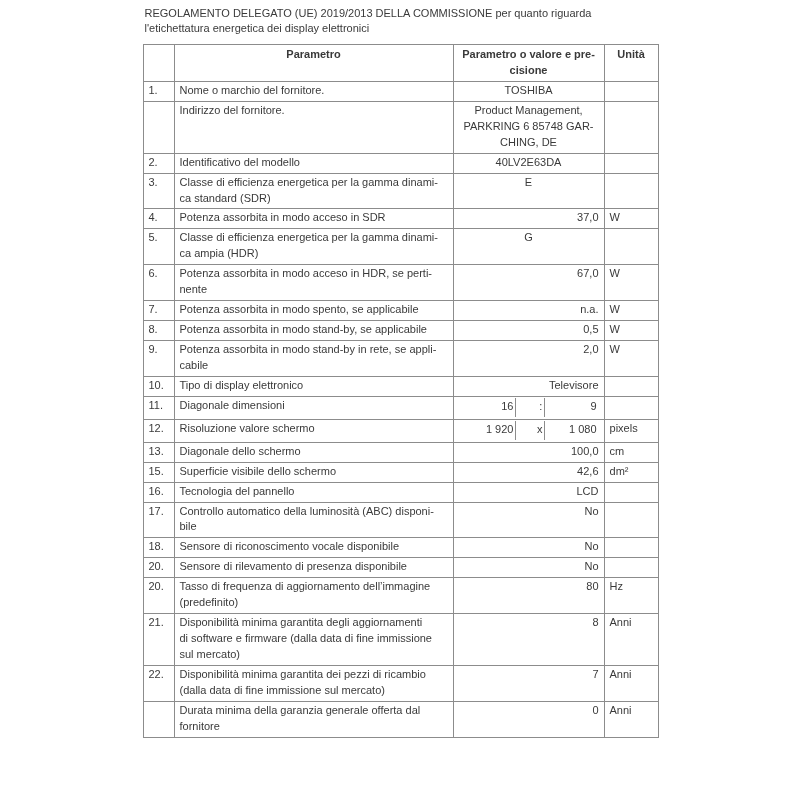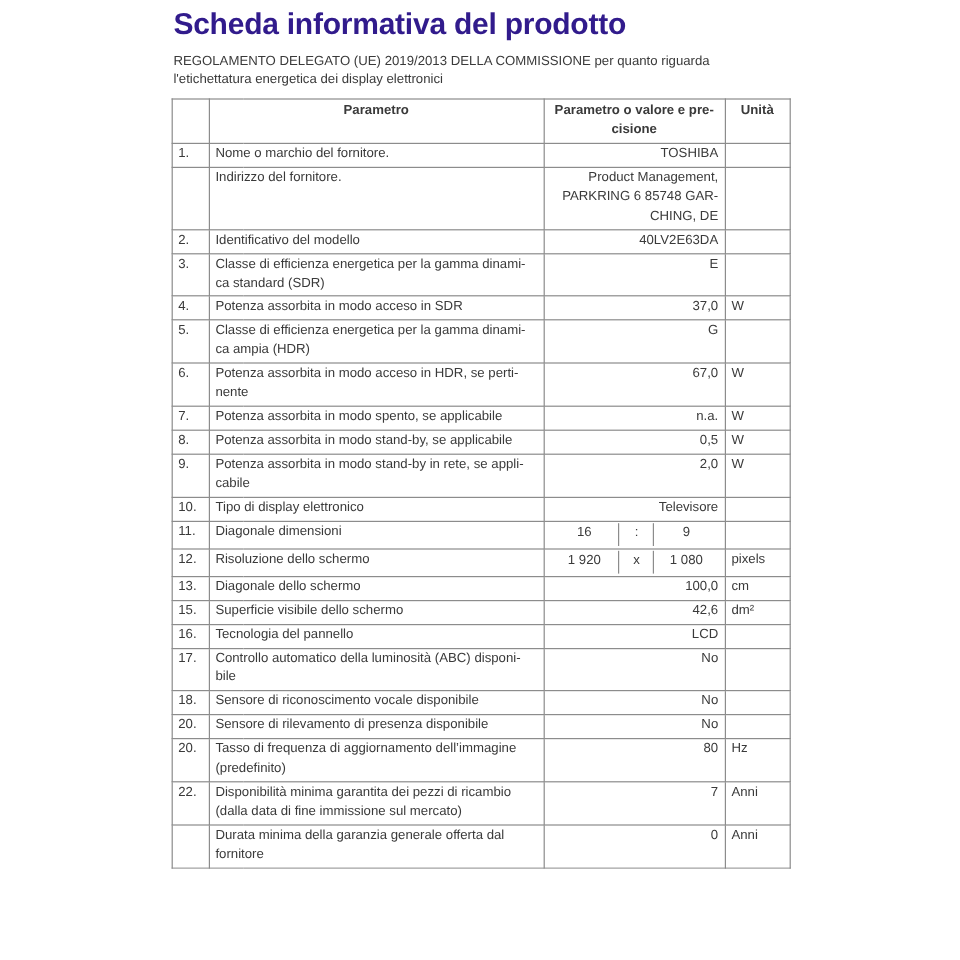--- a/index.html
+++ b/index.html
@@ -41,43 +41,42 @@
     vertical-align: top;
     white-space: pre-line;
     overflow: hidden;
   }
   table.info th {
     text-align: center;
     font-weight: bold;
     padding-top: 2px;
   }
   td.num { padding-left: 4px; }
-  td.val-left { text-align: right; }
+  td.val-left { text-align: center; }
   td.val-right { text-align: right; }
   td.val-split { padding: 0; }
   td.val-split .split-wrap {
     display: flex;
     height: 100%;
     align-items: stretch;
   }
   td.val-split .split-wrap span {
     display: block;
-    text-align: center;
+    text-align: right;
     padding: 1px 2px 2px 2px;
   }
   td.val-split .split-wrap span:nth-child(1) { width: 42%; }
   td.val-split .split-wrap span:nth-child(2) { width: 19%; border-left: 1px solid #8c8c8c; border-right: 1px solid #8c8c8c; }
   td.val-split .split-wrap span:nth-child(3) { width: 39%; }
 </style>
 </head>
 <body>
 
 <div class="page">
 
-  <h1 class="doc-title">Scheda informativa del prodotto</h1>
 
   <p class="subtitle">REGOLAMENTO DELEGATO (UE) 2019/2013 DELLA COMMISSIONE per quanto riguarda
 l'etichettatura energetica dei display elettronici</p>
 
   <table class="info">
     <colgroup>
       <col style="width:31px">
       <col style="width:29px">
       <col style="width:250px">
       <col style="width:151px">
@@ -166,21 +165,21 @@
           <td></td>
         </tr>
         <tr>
           <td class="num">11.</td>
           <td colspan="2">Diagonale dimensioni</td>
           <td class="val-split"><div class="split-wrap"><span>16</span><span>:</span><span>9</span></div></td>
           <td></td>
         </tr>
         <tr>
           <td class="num">12.</td>
-          <td colspan="2">Risoluzione dello schermo</td>
+          <td colspan="2">Risoluzione valore schermo</td>
           <td class="val-split"><div class="split-wrap"><span>1 920</span><span>x</span><span>1 080</span></div></td>
           <td>pixels</td>
         </tr>
         <tr>
           <td class="num">13.</td>
           <td colspan="2">Diagonale dello schermo</td>
           <td class="val-right">100,0</td>
           <td>cm</td>
         </tr>
         <tr>
@@ -215,20 +214,28 @@
           <td></td>
         </tr>
         <tr>
           <td class="num">20.</td>
           <td colspan="2">Tasso di frequenza di aggiornamento dell’immagine
 (predefinito)</td>
           <td class="val-right">80</td>
           <td>Hz</td>
         </tr>
         <tr>
+          <td class="num">21.</td>
+          <td colspan="2">Disponibilità minima garantita degli aggiornamenti
+di software e firmware (dalla data di fine immissione
+sul mercato)</td>
+          <td class="val-right">8</td>
+          <td>Anni</td>
+        </tr>
+        <tr>
           <td class="num">22.</td>
           <td colspan="2">Disponibilità minima garantita dei pezzi di ricambio
 (dalla data di fine immissione sul mercato)</td>
           <td class="val-right">7</td>
           <td>Anni</td>
         </tr>
         <tr>
           <td class="num"></td>
           <td colspan="2">Durata minima della garanzia generale offerta dal
 fornitore</td>

